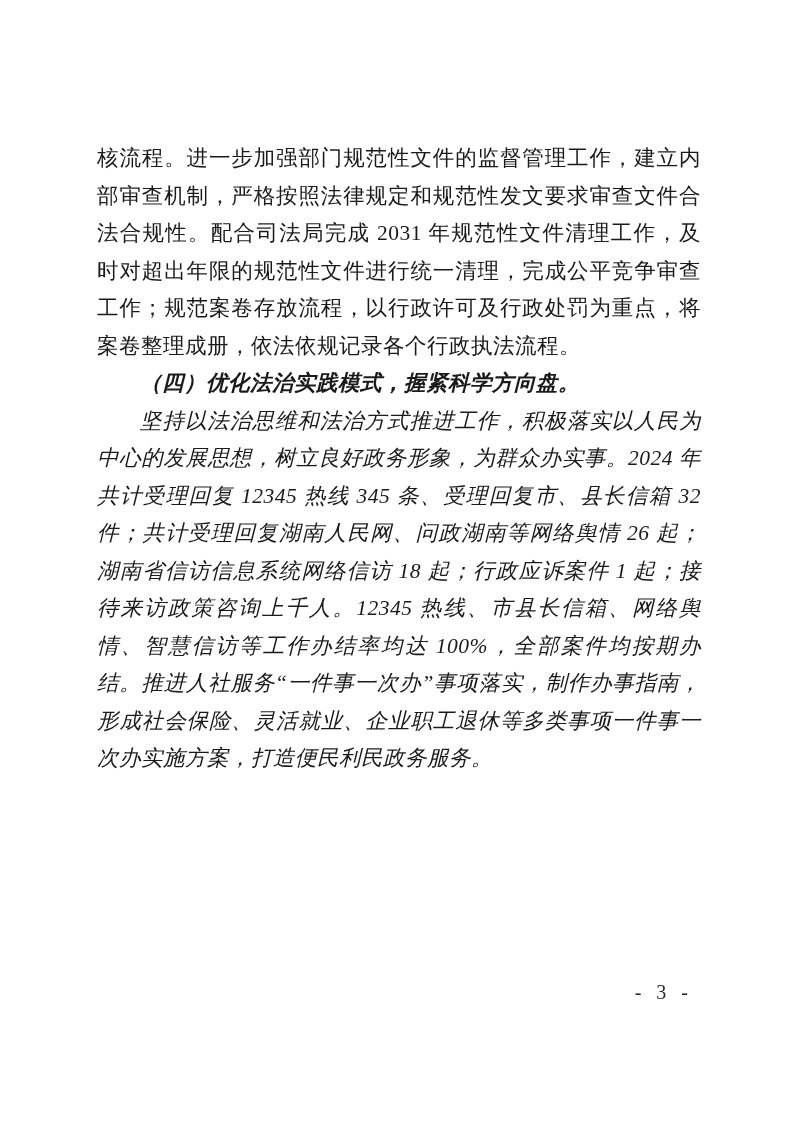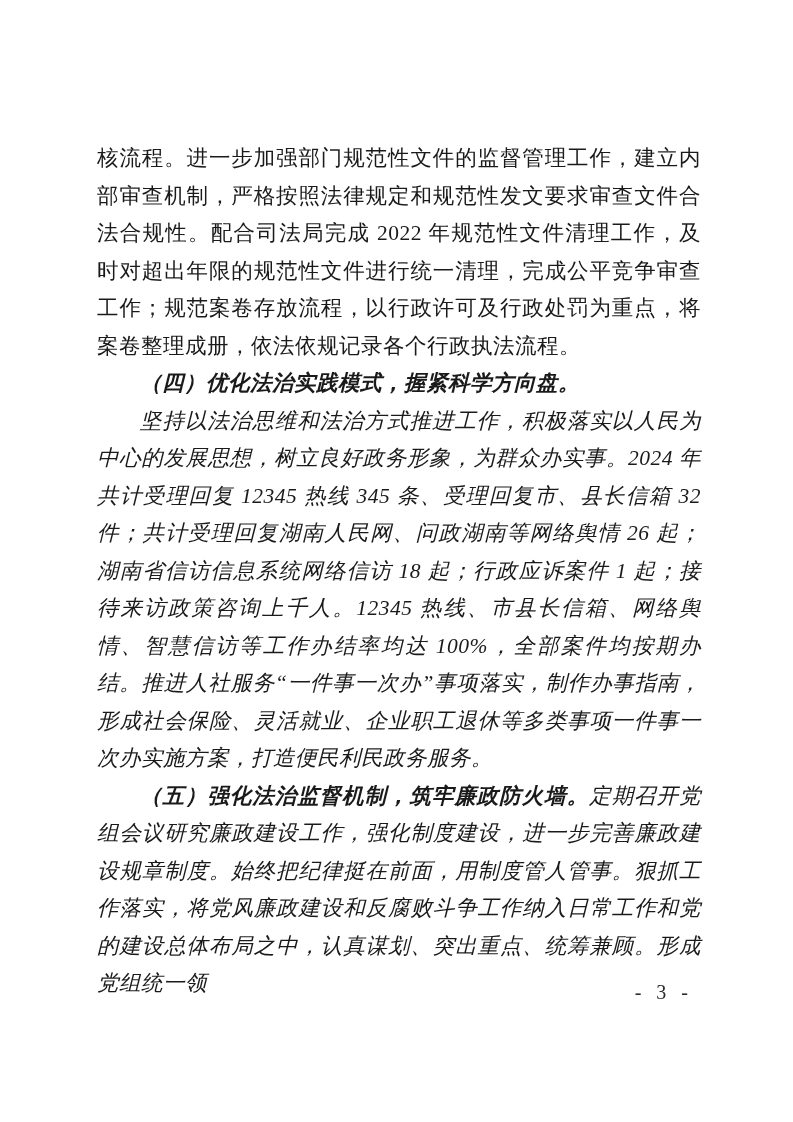--- a/index.html
+++ b/index.html
@@ -47,19 +47,18 @@
     color: #2b2b2b;
     letter-spacing: 5px;
     font-family: "Liberation Serif", "DejaVu Serif", serif;
   }
 </style>
 </head>
 <body>
 
 <div class="page">
   <div class="content">
-    <p class="para">核流程。进一步加强部门规范性文件的监督管理工作，建立内部审查机制，严格按照法律规定和规范性发文要求审查文件合法合规性。配合司法局完成 2022 年规范性文件清理工作，及时对超出年限的规范性文件进行统一清理，完成公平竞争审查工作；规范案卷存放流程，以行政许可及行政处罚为重点，将案卷整理成册，依法依规记录各个行政执法流程。</p>
+    <p class="para">核流程。进一步加强部门规范性文件的监督管理工作，建立内部审查机制，严格按照法律规定和规范性发文要求审查文件合法合规性。配合司法局完成 2031 年规范性文件清理工作，及时对超出年限的规范性文件进行统一清理，完成公平竞争审查工作；规范案卷存放流程，以行政许可及行政处罚为重点，将案卷整理成册，依法依规记录各个行政执法流程。</p>
     <p class="para indent heading">（四）优化法治实践模式，握紧科学方向盘。</p>
     <p class="para indent">坚持以法治思维和法治方式推进工作，积极落实以人民为中心的发展思想，树立良好政务形象，为群众办实事。2024 年共计受理回复 12345 热线 345 条、受理回复市、县长信箱 32 件；共计受理回复湖南人民网、问政湖南等网络舆情 26 起；湖南省信访信息系统网络信访 18 起；行政应诉案件 1 起；接待来访政策咨询上千人。12345 热线、市县长信箱、网络舆情、智慧信访等工作办结率均达 100%，全部案件均按期办结。推进人社服务“一件事一次办”事项落实，制作办事指南，形成社会保险、灵活就业、企业职工退休等多类事项一件事一次办实施方案，打造便民利民政务服务。</p>
-    <p class="para indent"><span class="heading">（五）强化法治监督机制，筑牢廉政防火墙。</span><span>定期召开党组会议研究廉政建设工作，强化制度建设，进一步完善廉政建设规章制度。始终把纪律挺在前面，用制度管人管事。狠抓工作落实，将党风廉政建设和反腐败斗争工作纳入日常工作和党的建设总体布局之中，认真谋划、突出重点、统筹兼顾。形成党组统一领</span></p>
   </div>
   <div class="footer">- 3 -</div>
 </div>
 
 </body></html>

